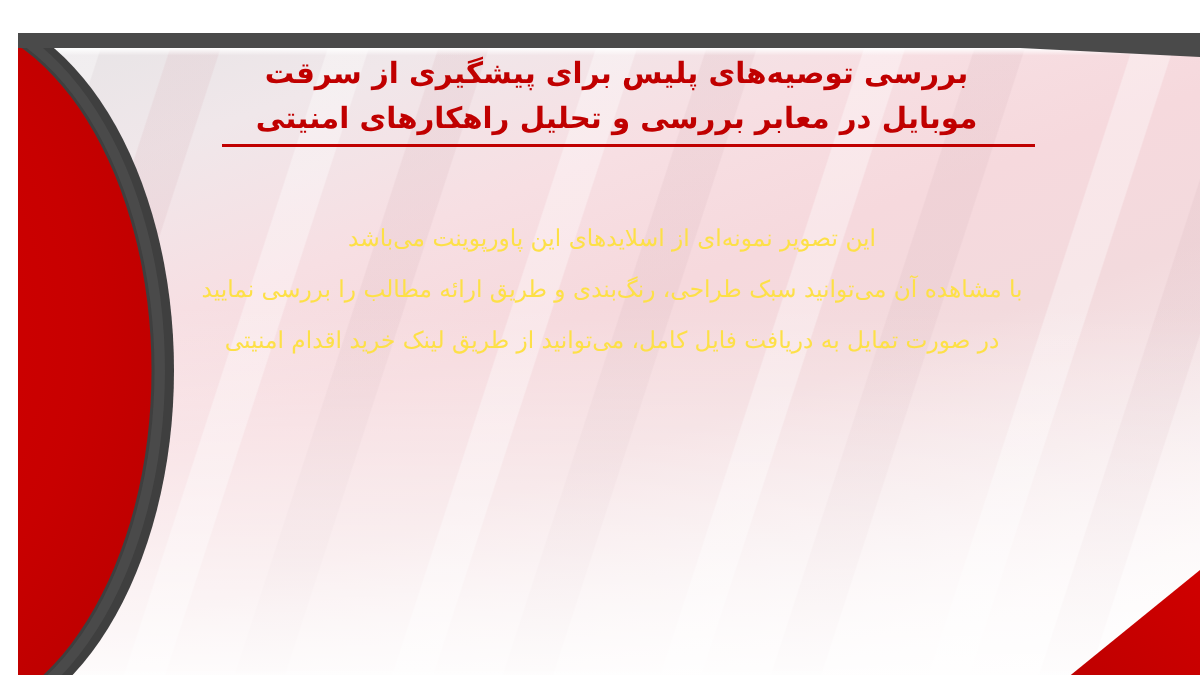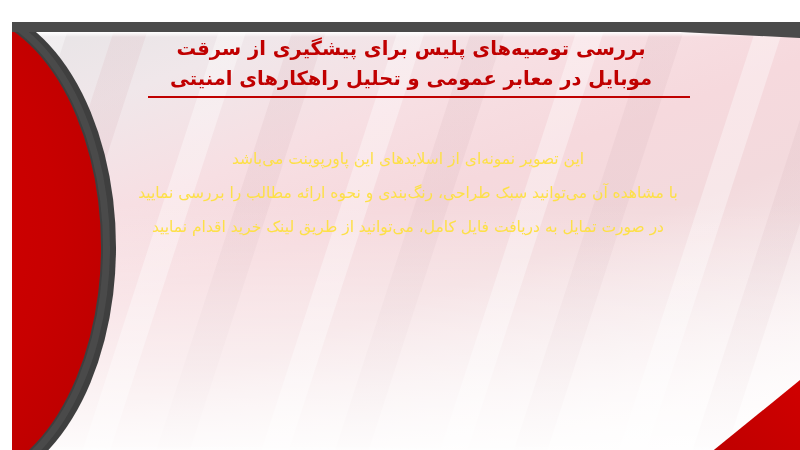--- a/index.html
+++ b/index.html
@@ -218,23 +218,23 @@
   <div class="left-oval-sheen"></div>
   <div class="left-arc"></div>
 
   <div class="bar-top"></div>
   <div class="bar-bottom"></div>
   <div class="wedge-topright"></div>
   <div class="wedge-bottomleft"></div>
 
   <div class="title-block">
     <div class="title-line">بررسی توصیه‌های پلیس برای پیشگیری از سرقت</div>
-    <div class="title-line">موبایل در معابر عمومی و تحلیل راهکارهای امنیتی</div>
+    <div class="title-line">موبایل در معابر بررسی و تحلیل راهکارهای امنیتی</div>
   </div>
   <div class="title-rule"></div>
 
   <div class="body-block">
     <div class="body-line">این تصویر نمونه‌ای از اسلایدهای این پاورپوینت می‌باشد</div>
-    <div class="body-line">با مشاهده آن می‌توانید سبک طراحی، رنگ‌بندی و نحوه ارائه مطالب را بررسی نمایید</div>
-    <div class="body-line">در صورت تمایل به دریافت فایل کامل، می‌توانید از طریق لینک خرید اقدام نمایید</div>
+    <div class="body-line">با مشاهده آن می‌توانید سبک طراحی، رنگ‌بندی و طریق ارائه مطالب را بررسی نمایید</div>
+    <div class="body-line">در صورت تمایل به دریافت فایل کامل، می‌توانید از طریق لینک خرید اقدام امنیتی</div>
   </div>
 
 </div>
 
 </body></html>

